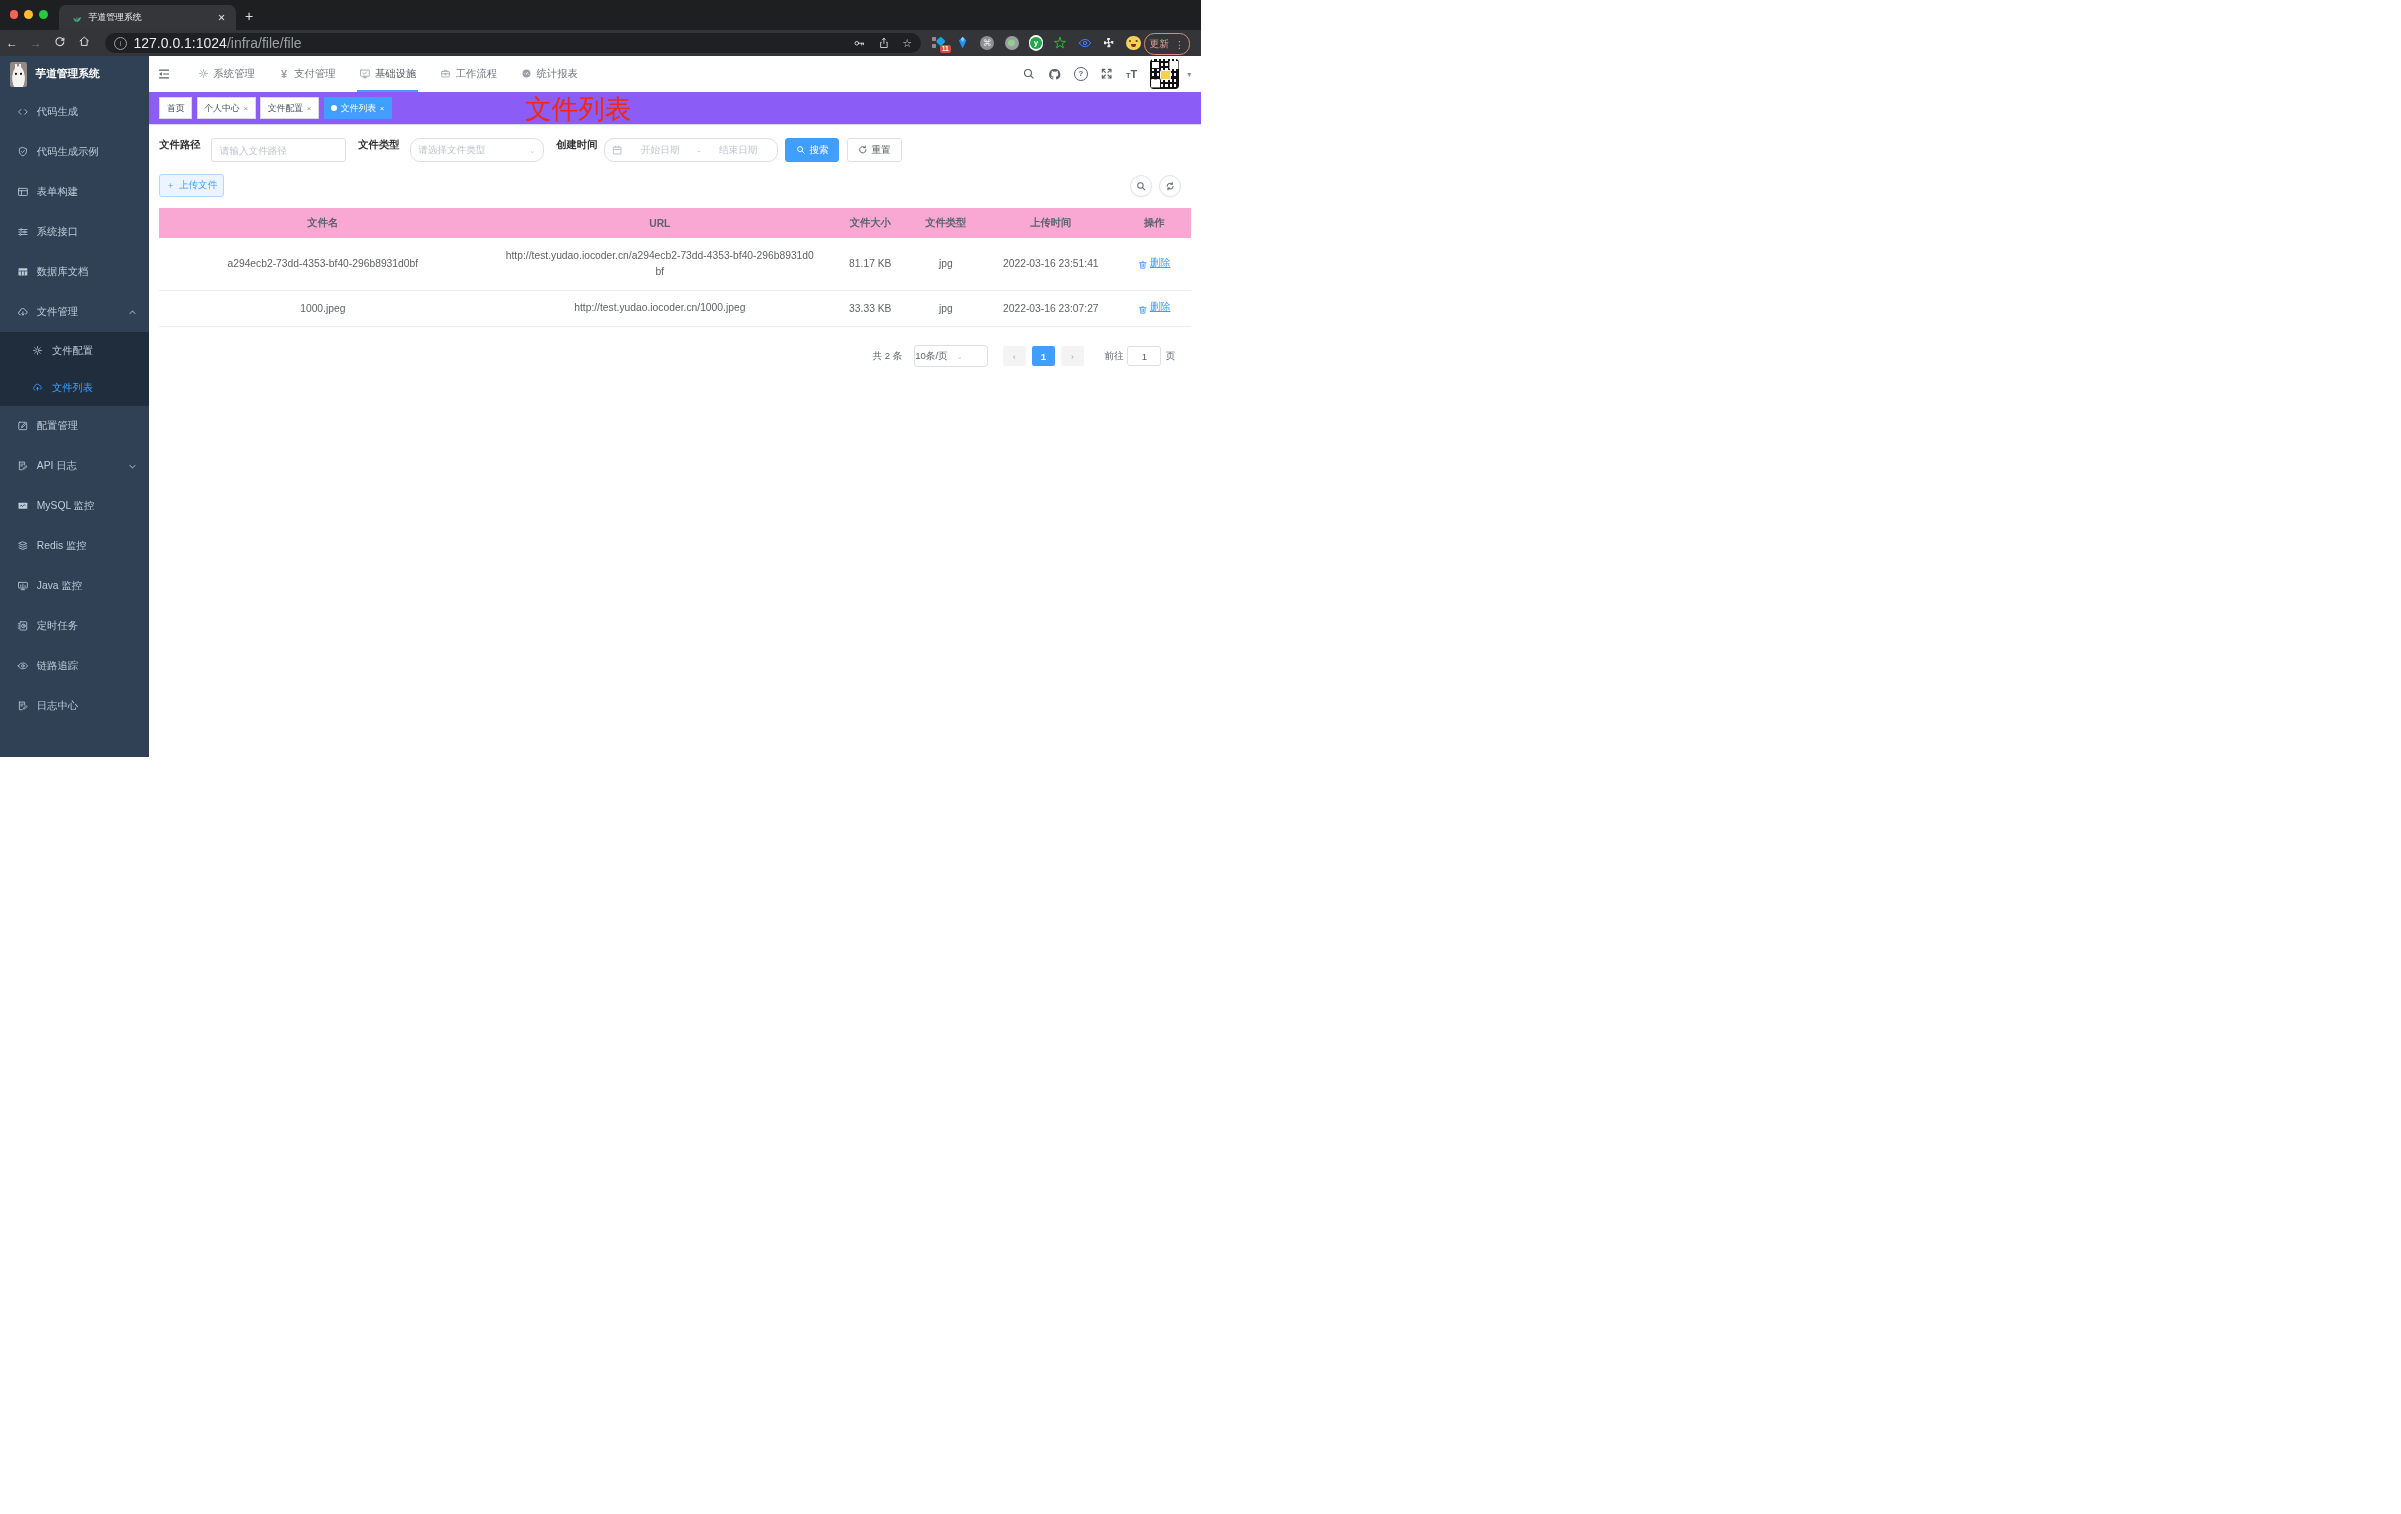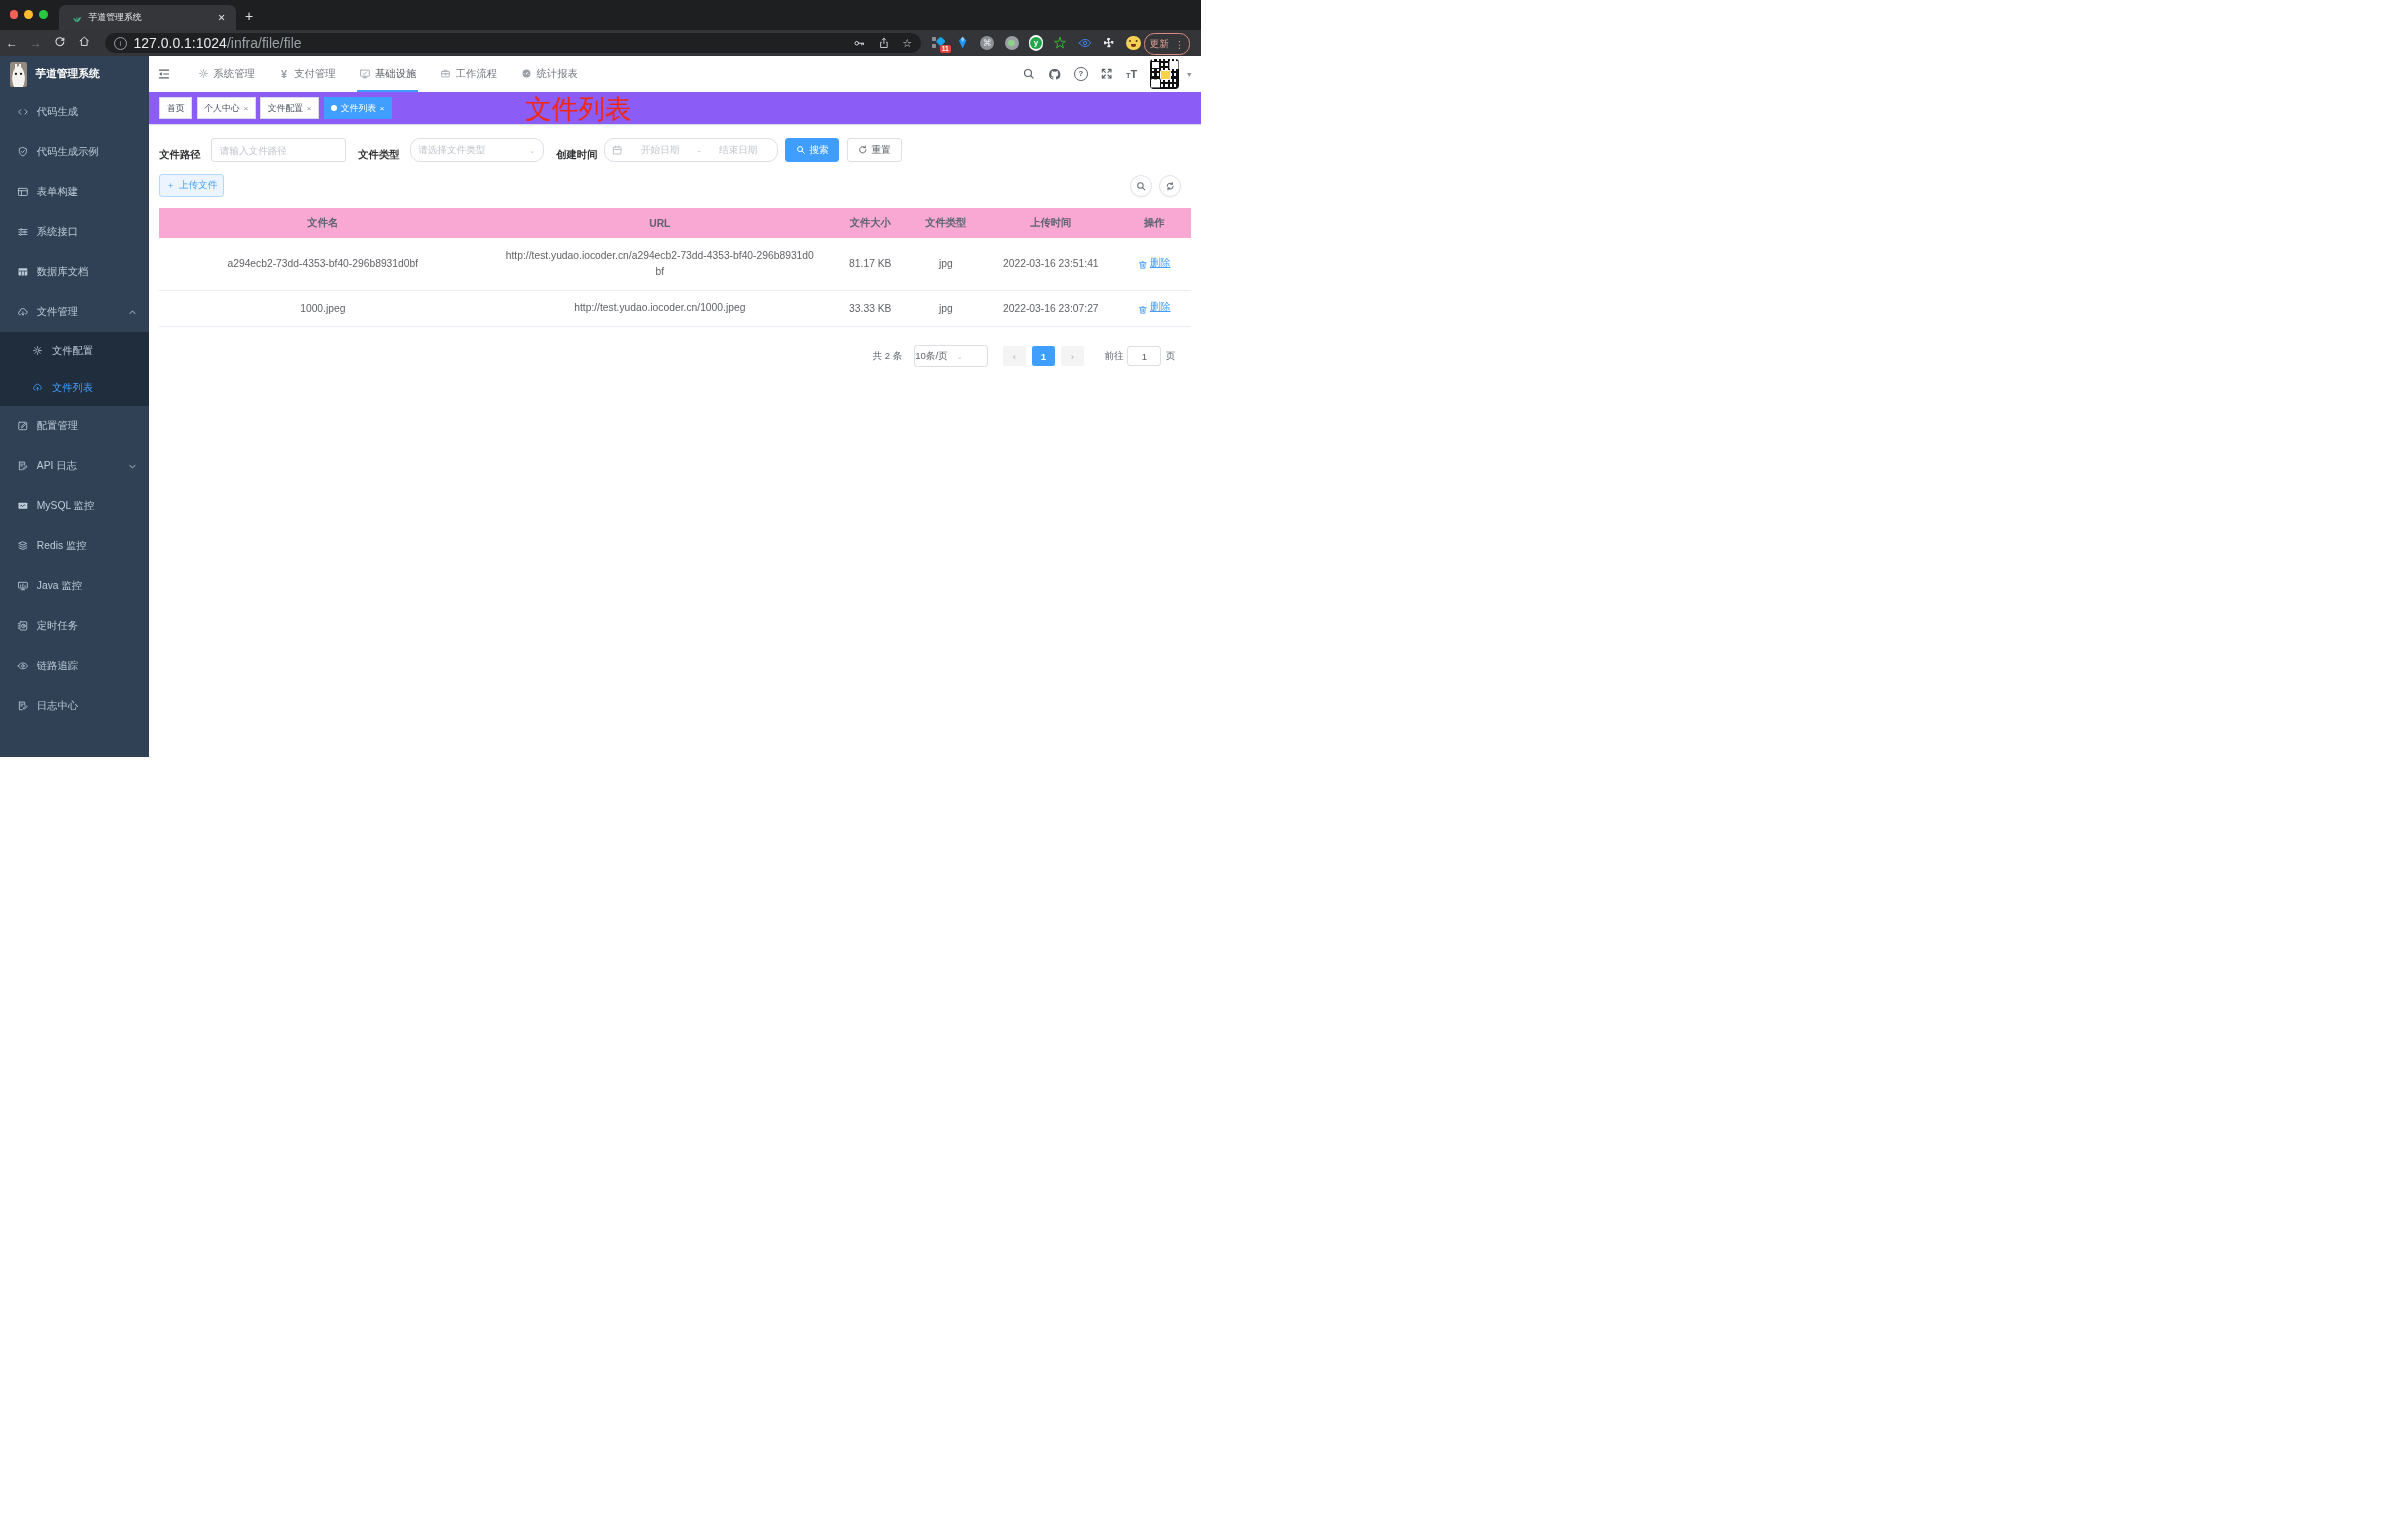--- a/index.html
+++ b/index.html
@@ -88,21 +88,21 @@
   .tags-bar{height:32px;display:flex;align-items:center;padding-left:10.3px;gap:4.4px;background:#8b5cf6;border-bottom:0.7px solid #d8dce5;box-shadow:0 0.7px 2.2px rgba(0,21,41,.08);position:relative;z-index:1;}
   .tag{height:20px;display:flex;align-items:center;border:0.7px solid #d8dce5;background:#fff;color:#495060;font-size:8.9px;padding:0 6.6px;gap:3.7px;cursor:pointer;}
   .tag .tclose{font-size:8px;color:#8f949d;}
   .tag.active{background:#409eff;border-color:#409eff;color:#fff;}
   .tag.active .tclose{color:#fff;}
   .tag-dot{width:5.9px;height:5.9px;border-radius:50%;background:#fff;display:inline-block;}
 
   .red-note{position:absolute;left:376px;top:35px;font-size:26.6px;color:#f5260b;z-index:5;white-space:nowrap;}
 
   .content{padding:0 10.3px;position:relative;}
-  .filter-row{margin-top:13.3px;display:flex;align-items:flex-end;height:23.6px;}
+  .filter-row{margin-top:13.3px;display:flex;align-items:flex-start;height:23.6px;}
   .f-label{font-size:10.3px;font-weight:bold;color:#303133;white-space:nowrap;}
   .box{height:22px;border:0.7px solid #dcdfe6;border-radius:10px;box-sizing:border-box;background:#fff;display:flex;align-items:center;}
   .f-input{width:135px;margin-left:10.3px;padding:0 8px;font-size:9.6px;color:#606266;border:0.7px solid #dcdfe6;border-radius:3px;height:23.6px;box-sizing:border-box;outline:none;}
   .f-input::placeholder{color:#c0c4cc;}
   .f-select{width:134px;margin-left:10.3px;height:23.6px;padding:0 7.4px;justify-content:space-between;color:#c0c4cc;font-size:9.6px;}
   .f-select .sel-chev{color:#c0c4cc;}
   .f-range{width:174px;margin-left:3px;height:23.6px;padding:0 7.4px;color:#c0c4cc;font-size:9.6px;gap:5.9px;}
   .f-range .rsep{flex:0 0 auto;color:#c0c4cc;}
   .f-range .rtxt{flex:1;text-align:center;}
   .ml16{margin-left:12.5px;} .ml8{margin-left:6.6px;}

